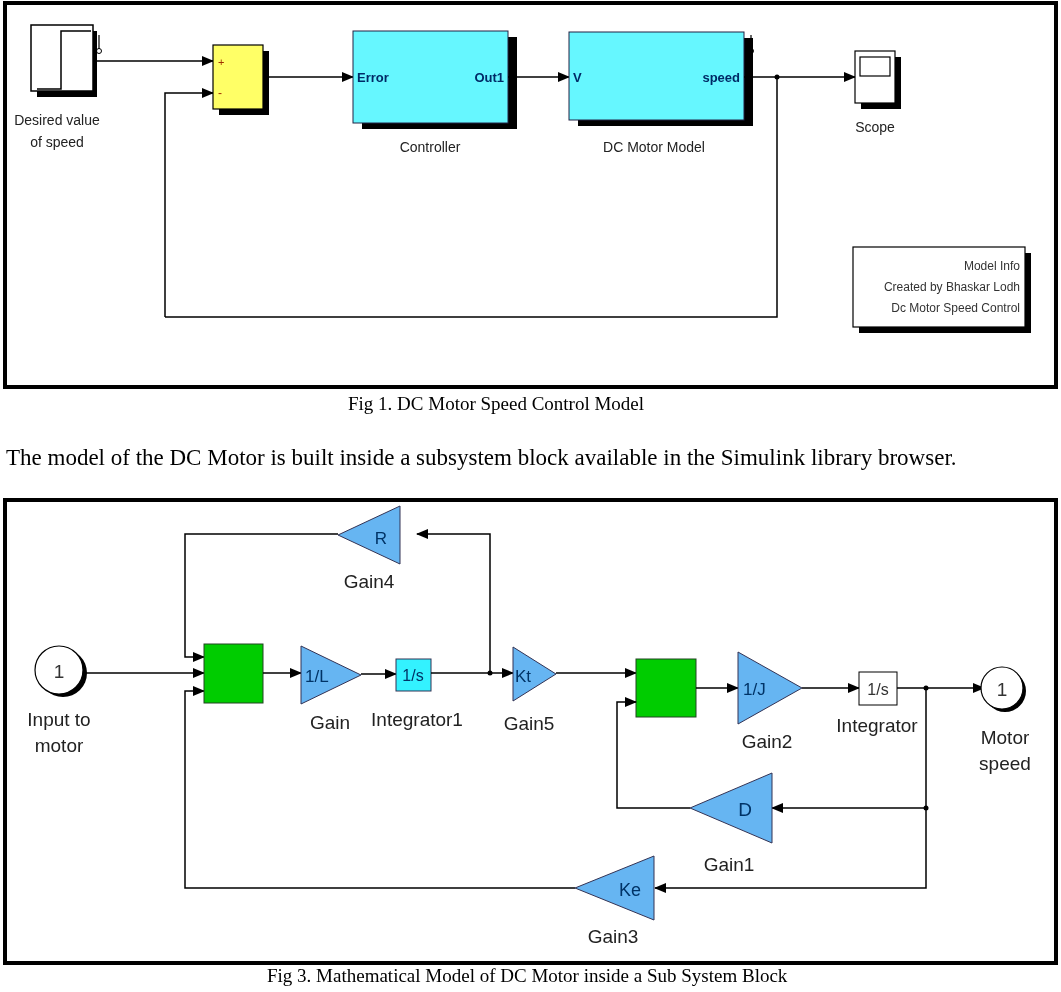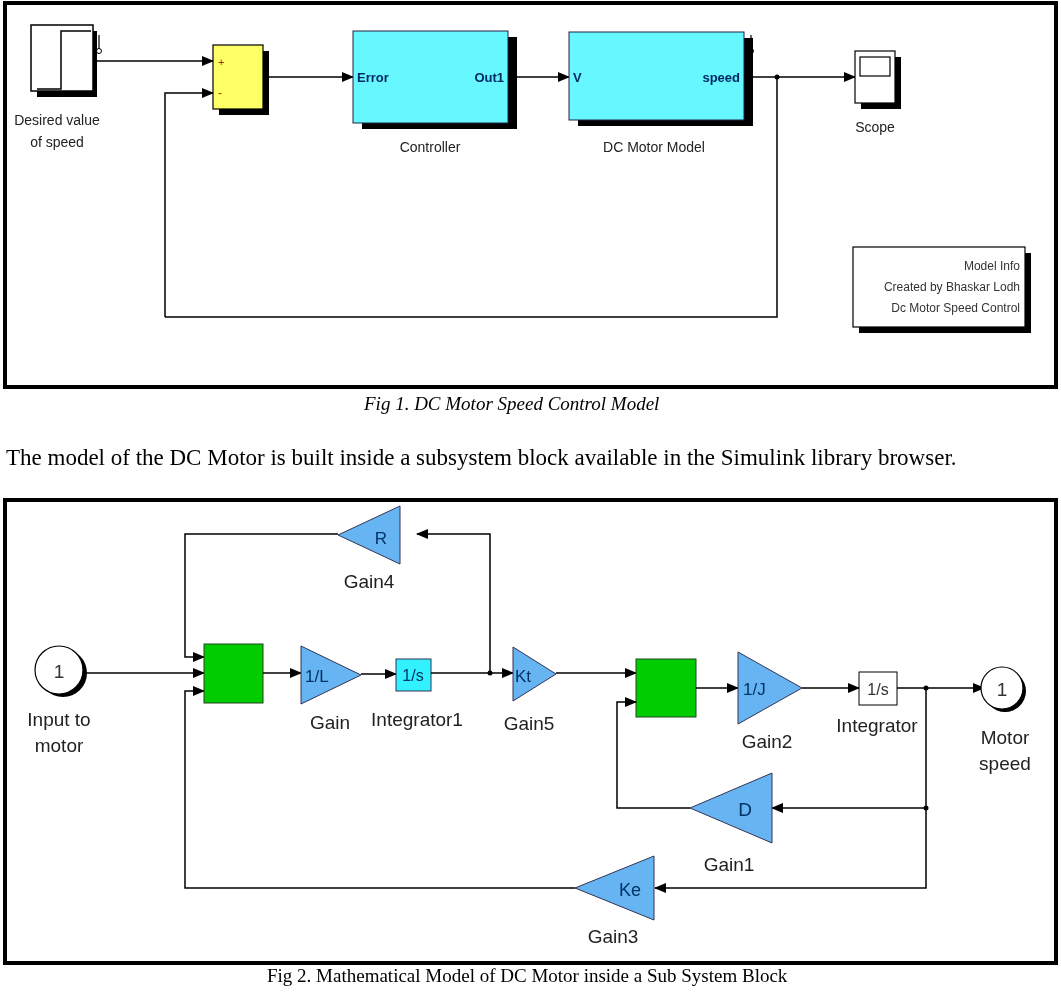--- a/index.html
+++ b/index.html
@@ -81,21 +81,21 @@
   <g>
     <rect x="852" y="248" width="172" height="80" fill="#000"></rect>
     <rect x="846" y="242" width="172" height="80" fill="#fff" stroke="#000" stroke-width="1.2"></rect>
   </g>
   <text x="1013" y="265" font-size="12" fill="#333" text-anchor="end">Model Info</text>
   <text x="1013" y="286" font-size="12" fill="#333" text-anchor="end">Created by Bhaskar Lodh</text>
   <text x="1013" y="307" font-size="12" fill="#333" text-anchor="end">Dc Motor Speed Control</text>
 </svg>
 </div>
 
-<div class="caption" style="left:364px; top:393px;font-style:italic;">Fig 1. DC Motor Speed Control Model</div>
+<div class="caption" style="left:348px; top:393px;">Fig 1. DC Motor Speed Control Model</div>
 <div class="para" style="left:6px; top:445px;">The model of the DC Motor is built inside a subsystem block available in the Simulink library browser.</div>
 
 <div id="fig2" class="fig">
 <svg width="1047" height="459" viewBox="0 0 1047 459">
   <defs>
     <marker id="arr2" markerWidth="12" markerHeight="10" refX="11" refY="5" orient="auto" markerUnits="userSpaceOnUse">
       <path d="M0,0 L12,5 L0,10 z" fill="#000"></path>
     </marker>
   </defs>
 
@@ -177,13 +177,13 @@
   <g>
     <circle cx="998" cy="189" r="21" fill="#000"></circle>
     <circle cx="995" cy="186" r="21" fill="#fff" stroke="#000" stroke-width="1.2"></circle>
   </g>
   <text x="995" y="194" font-size="19" fill="#333" text-anchor="middle">1</text>
   <text class="lbl" x="998" y="242" font-size="19" text-anchor="middle">Motor</text>
   <text class="lbl" x="998" y="268" font-size="19" text-anchor="middle">speed</text>
 </svg>
 </div>
 
-<div class="caption" style="left:267px; top:965px;">Fig 2. Mathematical Model of DC Motor inside a Sub System Block</div>
+<div class="caption" style="left:267px; top:965px;">Fig 3. Mathematical Model of DC Motor inside a Sub System Block</div>
 
 </body></html>

